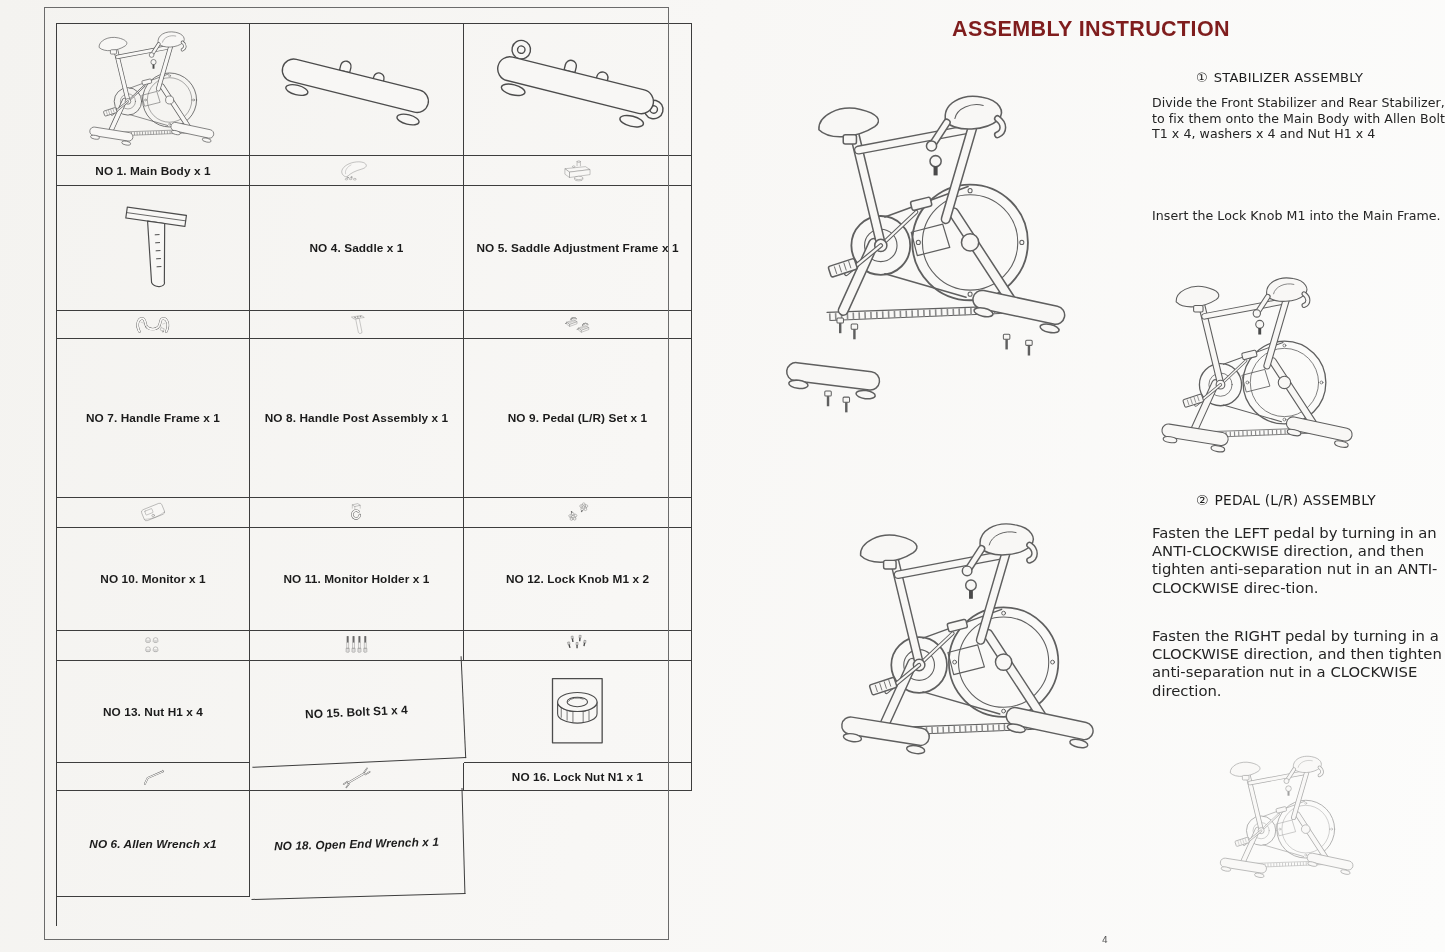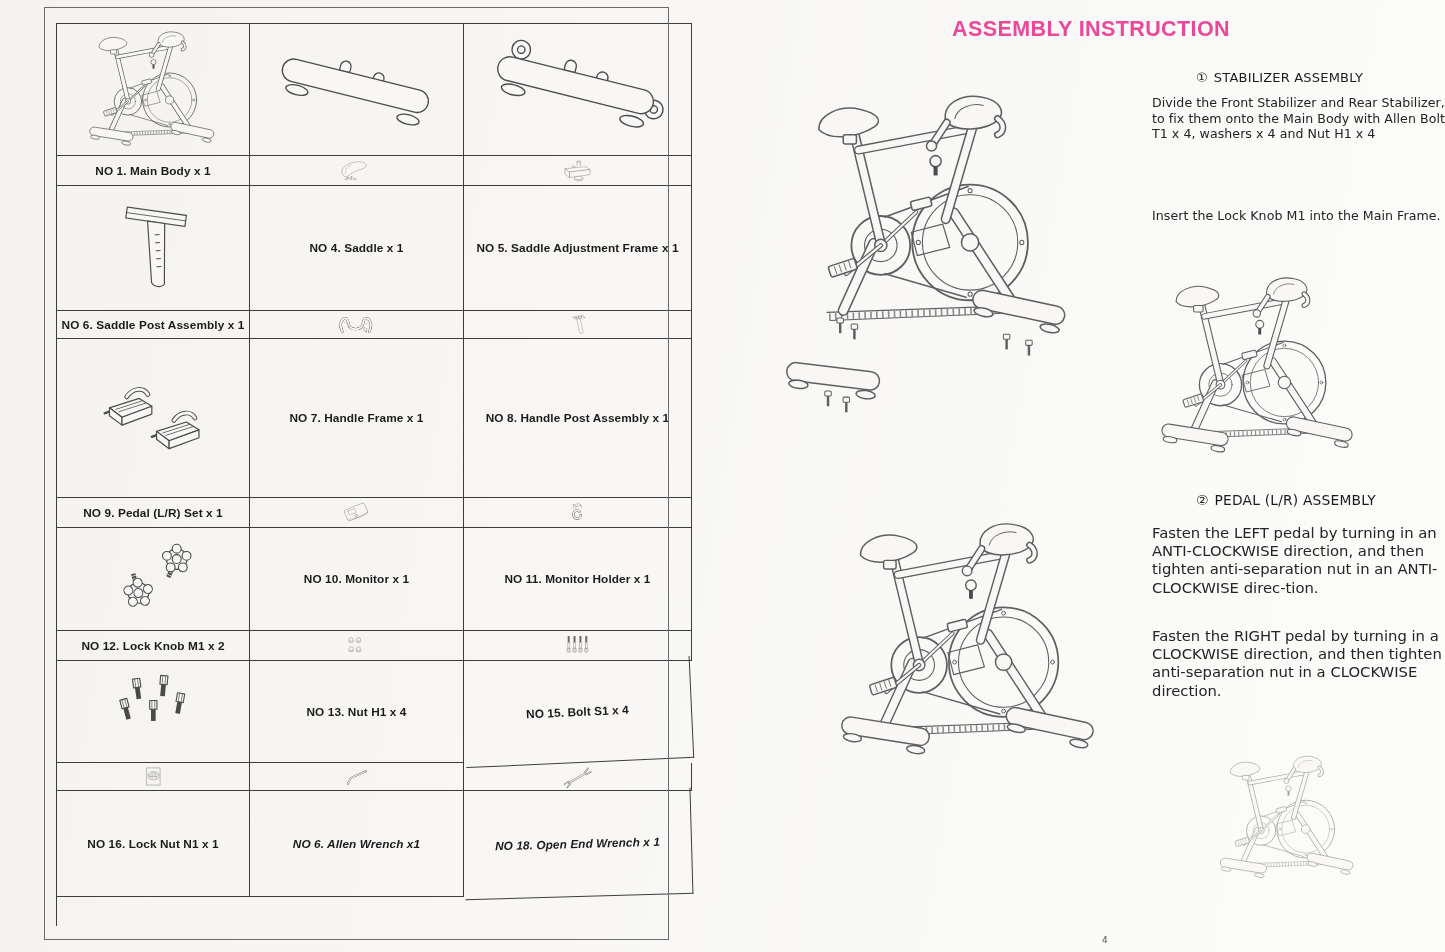--- a/index.html
+++ b/index.html
@@ -37,21 +37,21 @@
   .t1{fill:none;stroke:#5f5f5f;stroke-linecap:round;stroke-linejoin:round}
   .t2{fill:none;stroke:#f8f7f5;stroke-linecap:round;stroke-linejoin:round}
   .wf{fill:#f8f7f5;stroke:#5f5f5f;stroke-width:1.5;stroke-linejoin:round}
   .fd{fill:#4a4a4a;stroke:none}
   .hatch{fill:none;stroke:#8a8a8a}
   .part-svg .ln,.part-svg .wf{stroke:#4c4c4c}
   .part-svg .t1{stroke:#4c4c4c}
   
   .doc-title{
     position:absolute;left:952px;top:3px;z-index:2;
-    font-size:21.5px;font-weight:700;letter-spacing:.4px;color:#ec4899;
+    font-size:21.5px;font-weight:700;letter-spacing:.4px;color:#7f1d1d;
   }
   .sec-head{
     position:absolute;z-index:2;font-family:"DejaVu Sans",sans-serif;
     font-size:13px;color:#1c1c1c;letter-spacing:.2px;white-space:nowrap;margin-left:44px;
   }
   .sec-head .num{margin-right:6px}
   #sec2-head{font-size:13.8px}
   .para{
     position:absolute;z-index:2;font-family:"DejaVu Sans",sans-serif;color:#242424;
   }
@@ -197,21 +197,20 @@
         <g transform="rotate(8 110 64)">
           <path class="wf" d="M70,18 h76 v14 h-76 z"></path>
           <path class="ln" d="M70,25 h76" style="stroke-width:1"></path>
           <path class="wf" d="M98,32 L120,32 L130,106 a8,5 0 0 1 -16,3 Z"></path>
           <path class="ln" d="M110,48 l5,-1 M112,58 l5,-1 M114,68 l5,-1 M116,78 l5,-1 M118,88 l5,-1" style="stroke-width:1.2"></path>
         </g>
       </svg>
     </div>
     <div class="label-cell lbl-4">NO 4. Saddle x 1</div>
     <div class="label-cell lbl-5">NO 5. Saddle Adjustment Frame x 1</div>
-    <div class="label-cell lbl-6">NO 6. Saddle Post Assembly x 1</div>
     <div class="img-cell">
       <svg class="part-svg" viewBox="0 0 220 130" preserveAspectRatio="xMidYMid meet">
         <path class="t1" stroke-width="13" d="M38,100 C18,62 34,28 56,34 C74,39 62,68 80,80 C96,90 118,90 132,80 C152,66 138,39 156,34 C178,28 194,62 176,100"></path>
         <path class="t2" stroke-width="9.5" d="M38,100 C18,62 34,28 56,34 C74,39 62,68 80,80 C96,90 118,90 132,80 C152,66 138,39 156,34 C178,28 194,62 176,100"></path>
         <path class="ln" d="M46,52 l13,5 M170,57 l-13,5 M70,76 l6,-8 M150,78 l-6,-9" style="stroke-width:1.1"></path>
         <path class="wf" d="M148,80 l17,6 -4,12 -17,-6 z"></path>
         <circle class="ln" cx="158" cy="101" r="3"></circle>
       </svg>
     </div>
     <div class="img-cell">

